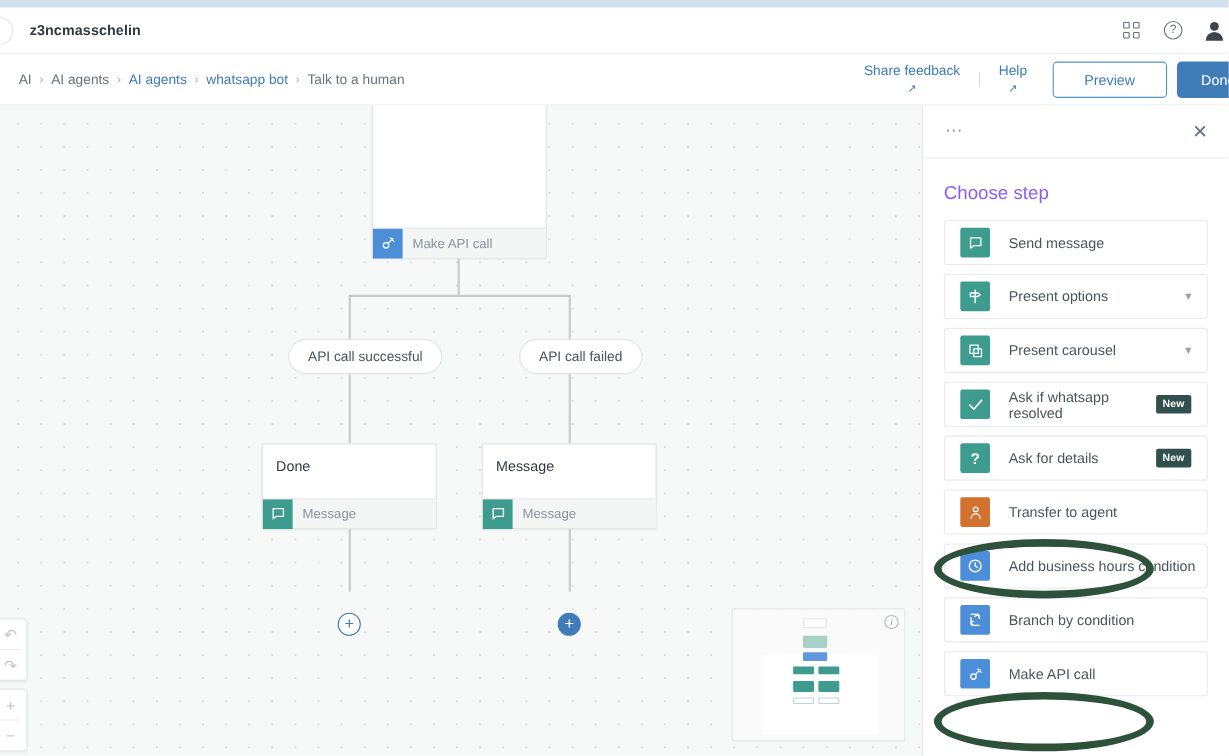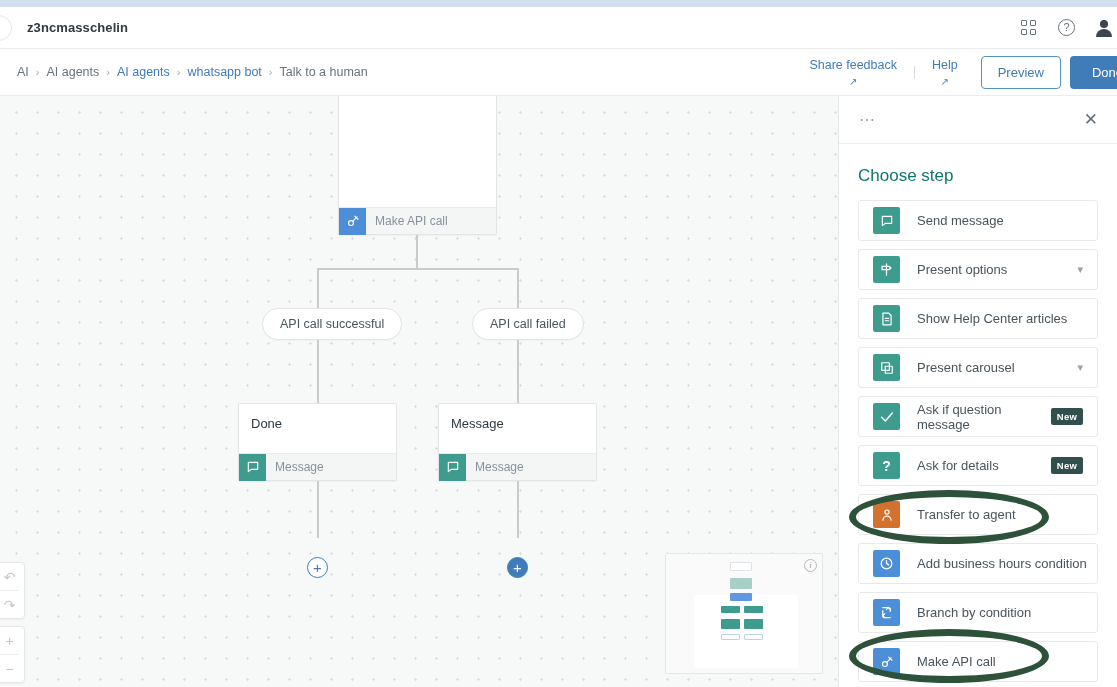--- a/index.html
+++ b/index.html
@@ -84,21 +84,21 @@
   .sub-right {
     margin-left: auto; display: flex; align-items: center; height: 100%;
   }
   .link-btn {
     color: #3f7cb8; font-size: 12.5px; cursor: pointer; white-space: nowrap;
     display: flex; align-items: center; gap: 4px; flex-direction: column;
   }
   .ext { font-size: 10px; }
   .vdiv { width: 1px; height: 13px; background: #d8dcde; margin: 0 17px; }
   .btn {
-    height: 33px; padding: 0 16px; border-radius: 4px; font-size: 13px;
+    height: 33px; padding: 0 28px; border-radius: 4px; font-size: 13px;
     display: flex; align-items: center; justify-content: center; cursor: pointer;
     white-space: nowrap;
   }
   .btn.secondary {
     border: 1px solid #5293c7; color: #3f7cb8; background: #fff;
     margin-left: 23px;
   }
   .btn.primary {
     background: #3f7cb8; color: #fff; margin-left: 9px; margin-right: -28px;
     padding: 0 22px; font-weight: normal;
@@ -197,21 +197,21 @@
   }
   .panel-top {
     height: 48px; border-bottom: 1px solid #ebedee;
     display: flex; align-items: center; justify-content: space-between;
     padding: 0 19px 0 20px; flex: 0 0 48px;
   }
   .dots { color: #9aa0a4; font-size: 16px; letter-spacing: 1.5px; cursor: pointer; line-height: 1; }
   .xclose { color: #68737d; font-size: 17px; cursor: pointer; line-height: 1; }
   .panel-body { padding: 22px 19px 0 19px; position: relative; }
   .panel-h {
-    font-size: 17px; color: #0f766e; margin-bottom: 14px; font-weight: normal;
+    font-size: 17px; color: #8b5cf6; margin-bottom: 14px; font-weight: normal;
   }
   .step {
     position: relative; height: 41px; margin-bottom: 8px;
     border: 1px solid #e7e9ea; border-radius: 3px; background: #fff;
     display: flex; align-items: center; padding-left: 14px; cursor: pointer;
   }
   .step .isq {
     width: 27px; height: 27px; flex: 0 0 27px; border-radius: 2px;
     display: flex; align-items: center; justify-content: center; color: #fff;
   }
@@ -408,48 +408,39 @@
         <div class="isq teal">
           <svg width="15" height="15" viewBox="0 0 24 24" fill="none" stroke="#fff" stroke-width="2" stroke-linecap="round">
             <path d="M12 3v18"></path>
               <path d="M5 7h11l3 2.5-3 2.5H5z"></path>
           </svg>
         </div>
         <div class="slbl">Present options</div>
         <div class="chev">▾</div>
       </div>
 
-      <div class="step">
-        <div class="isq teal">
-          <svg width="14" height="14" viewBox="0 0 24 24" fill="none" stroke="#fff" stroke-width="2" stroke-linejoin="round">
-            <path d="M5 2h10l4 4v16H5z"></path>
-              <path d="M9 11h6M9 15h6" stroke-linecap="round"></path>
-          </svg>
-        </div>
-        <div class="slbl">Show Help Center articles</div>
-      </div>
 
       <div class="step">
         <div class="isq teal">
           <svg width="14" height="14" viewBox="0 0 24 24" fill="none" stroke="#fff" stroke-width="2" stroke-linejoin="round">
             <rect x="3" y="3" width="13" height="13"></rect>
               <rect x="9" y="9" width="12" height="12"></rect>
           </svg>
         </div>
         <div class="slbl">Present carousel</div>
         <div class="chev">▾</div>
       </div>
 
       <div class="step">
         <div class="isq teal">
           <svg width="16" height="16" viewBox="0 0 24 24" fill="none" stroke="#fff" stroke-width="2.2" stroke-linecap="round" stroke-linejoin="round">
               <path d="M4 12.5l5.5 5.5L20 6"></path>
             </svg>
         </div>
-        <div class="slbl">Ask if question message</div>
+        <div class="slbl">Ask if whatsapp resolved</div>
         <div class="badge">New</div>
       </div>
 
       <div class="step">
         <div class="isq teal" style="font-size:14px;font-weight:bold;">?</div>
         <div class="slbl">Ask for details</div>
         <div class="badge">New</div>
       </div>
 
       <div class="step">

